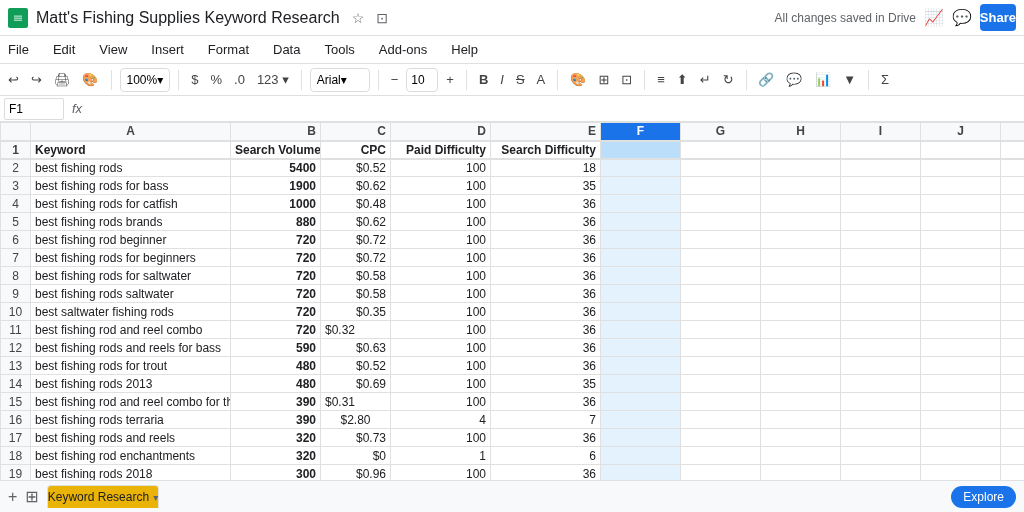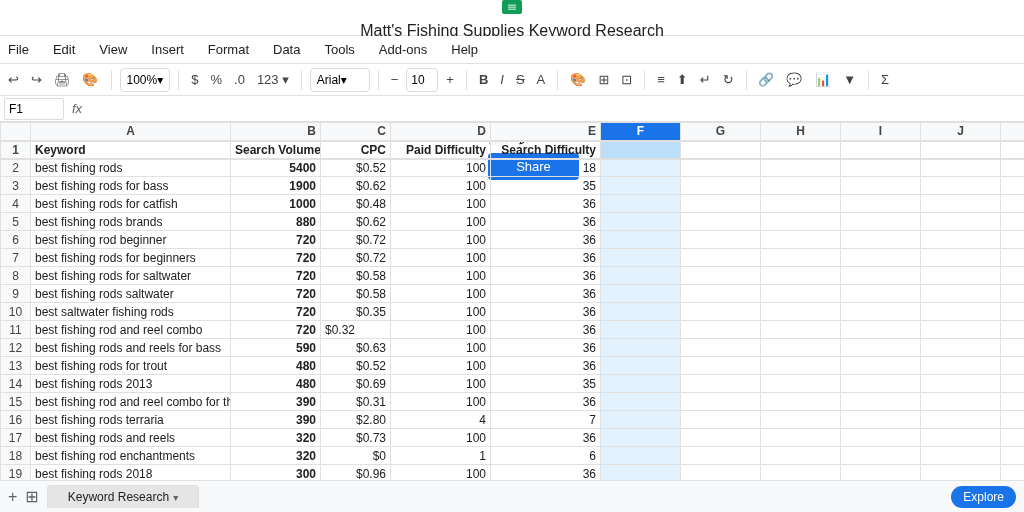--- a/index.html
+++ b/index.html
@@ -1,34 +1,34 @@
 <!DOCTYPE html>
 <html><head>
   <meta charset="utf-8">
   <style>
     * { box-sizing: border-box; margin: 0; padding: 0; }
     body { font-family: Arial, sans-serif; font-size: 12px; background: #fff; overflow: hidden; width: 1024px; height: 512px; display: flex; flex-direction: column; }
 
     
     #title-bar {
       display: flex; align-items: center; padding: 0 8px; height: 36px;
-      background: #fff; border-bottom: 1px solid #e0e0e0; gap: 8px; flex-direction: column;
+      background: #fff; border-bottom: 1px solid #e0e0e0; gap: 8px;
     }
     #app-icon {
       width: 20px; height: 20px; background: #0f9d58; border-radius: 2px;
       display: flex; align-items: center; justify-content: center;
     }
     #app-icon svg { width: 14px; height: 14px; }
     #doc-title { font-size: 16px; font-weight: 400; color: #202124; }
     #star-icon, #menu-icon { color: #5f6368; font-size: 14px; cursor: pointer; margin-left: 4px; }
     .title-spacer { flex: 1; }
     #saved-status { font-size: 12px; color: #5f6368; }
     #share-btn {
       background: #1a73e8; color: #fff; border: none; border-radius: 4px;
-      padding: 6px 28px; font-size: 13px; font-weight: 400; cursor: pointer; margin-left: 43px;
+      padding: 6px 0; font-size: 13px; font-weight: 700; cursor: pointer;
     }
     #toolbar-icons { display: flex; gap: 8px; align-items: center; color: #5f6368; }
     .toolbar-icon { cursor: pointer; font-size: 16px; }
 
     
     #menu-bar {
       display: flex; align-items: center; height: 28px; padding: 0 4px;
       background: #fff; border-bottom: 1px solid #e0e0e0; gap: 16px;
     }
     .menu-item { font-size: 13px; color: #202124; cursor: pointer; padding: 2px 4px; }
@@ -87,22 +87,22 @@
 
     
     #bottom-bar {
       display: flex; align-items: center; height: 32px; background: #f8f9fa;
       border-top: 1px solid #e0e0e0; padding: 0 8px; gap: 8px;
     }
     #add-sheet { cursor: pointer; font-size: 16px; color: #5f6368; }
     #sheet-grid-icon { cursor: pointer; color: #5f6368; font-size: 16px; }
     .sheet-tab {
       display: flex; align-items: center; gap: 4px;
-      background: #e5e5e5; border: 1px solid #e0e0e0; border-bottom: none;
-      padding: 4px 20px; border-radius: 4px 4px 0 0; font-size: 12px; cursor: pointer;
+      background: #eab308; border: 1px solid #e0e0e0; border-bottom: none;
+      padding: 4px 0; border-radius: 4px 4px 0 0; font-size: 12px; cursor: pointer;
       color: #202124; font-weight: 500;
     }
     .sheet-tab-chevron { font-size: 10px; color: #5f6368; }
     .bottom-spacer { flex: 1; }
     #explore-btn {
       display: flex; align-items: center; gap: 4px;
       background: #1a73e8; color: #fff; border: none; border-radius: 16px;
       padding: 4px 12px; font-size: 12px; cursor: pointer;
     }
 
@@ -435,36 +435,36 @@
     <td class="col-h"></td>
     <td class="col-i"></td>
     <td class="col-j"></td>
     <td class="col-k"></td>
 
   </tr>
           <tr>
     <td class="row-num">15</td>
     <td class="col-a">best fishing rod and reel combo for the money</td>
     <td class="col-b" style="text-align:right">390</td>
-    <td class="col-c" style="text-align:right">$0.31</td>
+    <td class="col-c" style="text-align:left">$0.31</td>
     <td class="col-d" style="text-align:right">100</td>
     <td class="col-e" style="text-align:right">36</td>
     <td class="col-f"></td>
     <td class="col-g"></td>
     <td class="col-h"></td>
     <td class="col-i"></td>
     <td class="col-j"></td>
     <td class="col-k"></td>
 
   </tr>
           <tr>
     <td class="row-num">16</td>
     <td class="col-a">best fishing rods terraria</td>
     <td class="col-b" style="text-align:right">390</td>
-    <td class="col-c" style="text-align:right">$2.80</td>
+    <td class="col-c" style="text-align:center">$2.80</td>
     <td class="col-d" style="text-align:right">4</td>
     <td class="col-e" style="text-align:right">7</td>
     <td class="col-f"></td>
     <td class="col-g"></td>
     <td class="col-h"></td>
     <td class="col-i"></td>
     <td class="col-j"></td>
     <td class="col-k"></td>
 
   </tr>

